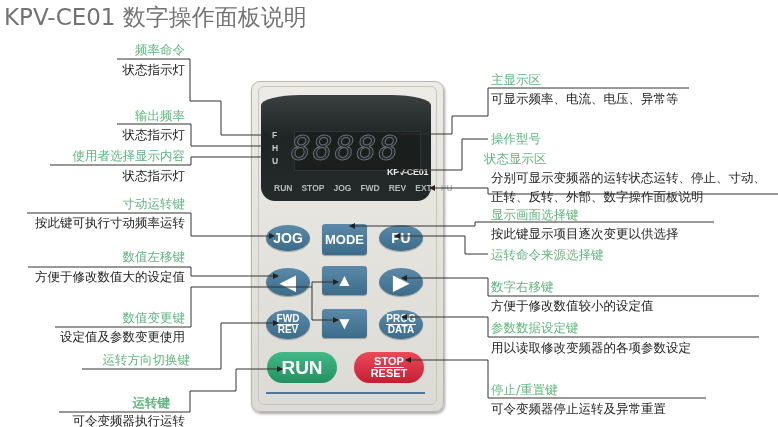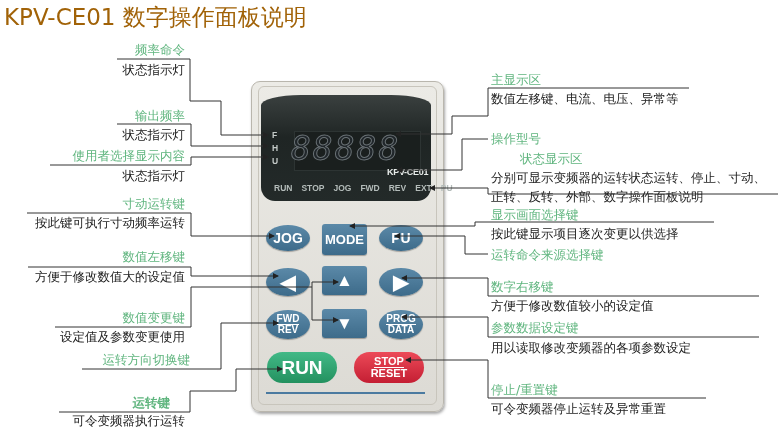--- a/index.html
+++ b/index.html
@@ -1,18 +1,18 @@
 <!DOCTYPE html>
 <html><head>
 <meta charset="utf-8">
 <style>
   html, body { margin:0; padding:0; background:#ffffff; }
   body { width:778px; height:427px; position:relative; overflow:hidden;
          font-family:"DejaVu Sans", "Liberation Sans", sans-serif; }
-  .title { position:absolute; left:4px; top:2px; font-size:23px; color:#a16207;
+  .title { position:absolute; left:4px; top:2px; font-size:23px; color:#737373;
            white-space:nowrap; letter-spacing:0px; }
   .lbl { position:absolute; font-size:12.5px; white-space:nowrap; line-height:15px; }
   .g { color:#5fb57e; }
   .k { color:#222222; }
   .r { text-align:center; }
   svg.lines { position:absolute; left:0; top:0; }
   
   .device { position:absolute; left:251px; top:81px; width:191px; height:329px;
             background:linear-gradient(#ecebe6,#dcdad4); border:1px solid #b9b6ad;
             border-radius:9px; box-shadow:1px 2px 3px rgba(0,0,0,0.35); }
@@ -142,23 +142,23 @@
 <div class="lbl k r" style="right:593px;top:215px;">按此键可执行寸动频率运转</div>
 <div class="lbl g r" style="right:593px;top:249px;">数值左移键</div>
 <div class="lbl k r" style="right:593px;top:269px;">方便于修改数值大的设定值</div>
 <div class="lbl g r" style="right:593px;top:310px;">数值变更键</div>
 <div class="lbl k r" style="right:593px;top:329px;">设定值及参数变更使用</div>
 <div class="lbl g r" style="right:588px;top:352px;">运转方向切换键</div>
 <div class="lbl g r" style="right:608px;top:395px;font-weight:bold;">运转键</div>
 <div class="lbl k r" style="right:593px;top:413px;">可令变频器执行运转</div>
 
 <div class="lbl g" style="left:491px;top:72px;">主显示区</div>
-<div class="lbl k" style="left:491px;top:91px;">数值左移键、电流、电压、异常等</div>
+<div class="lbl k" style="left:491px;top:91px;">可显示频率、电流、电压、异常等</div>
 <div class="lbl g" style="left:491px;top:131px;">操作型号</div>
-<div class="lbl g" style="left:520px;top:151px;">状态显示区</div>
+<div class="lbl g" style="left:484px;top:151px;">状态显示区</div>
 <div class="lbl k" style="left:491px;top:170px;">分别可显示变频器的运转状态运转、停止、寸动、</div>
 <div class="lbl k" style="left:491px;top:189px;">正转、反转、外部、数字操作面板说明</div>
 <div class="lbl g" style="left:491px;top:207px;">显示画面选择键</div>
 <div class="lbl k" style="left:491px;top:226px;">按此键显示项目逐次变更以供选择</div>
 <div class="lbl g" style="left:491px;top:247px;">运转命令来源选择键</div>
 <div class="lbl g" style="left:491px;top:279px;">数字右移键</div>
 <div class="lbl k" style="left:491px;top:298px;">方便于修改数值较小的设定值</div>
 <div class="lbl g" style="left:491px;top:320px;text-align:center;">参数数据设定键</div>
 <div class="lbl k" style="left:491px;top:340px;">用以读取修改变频器的各项参数设定</div>
 <div class="lbl g" style="left:491px;top:382px;">停止/重置键</div>

